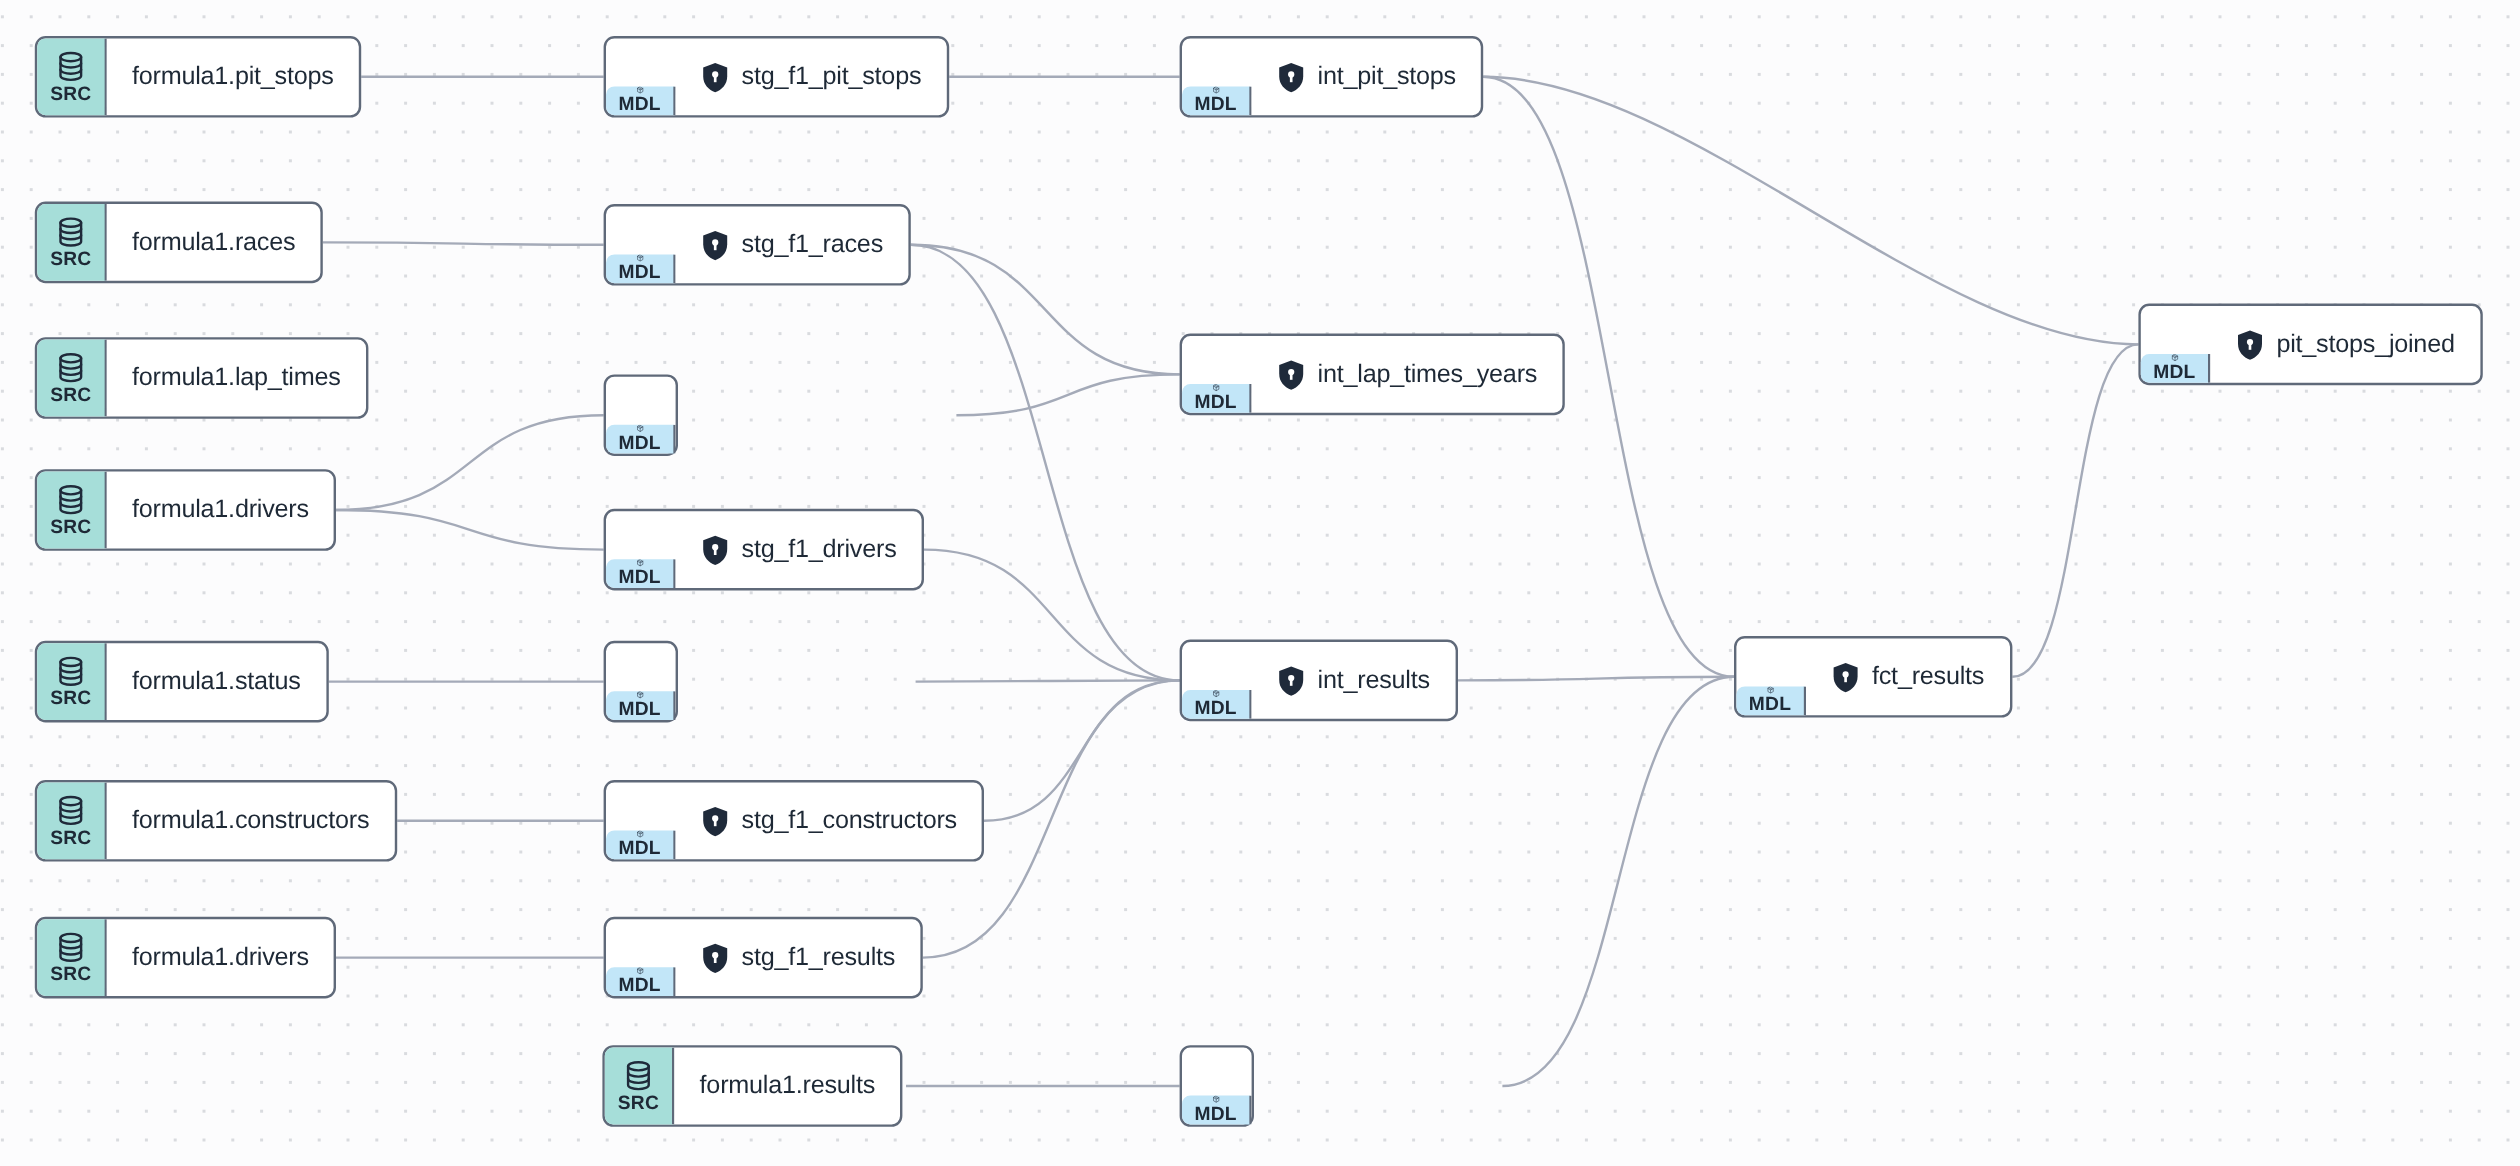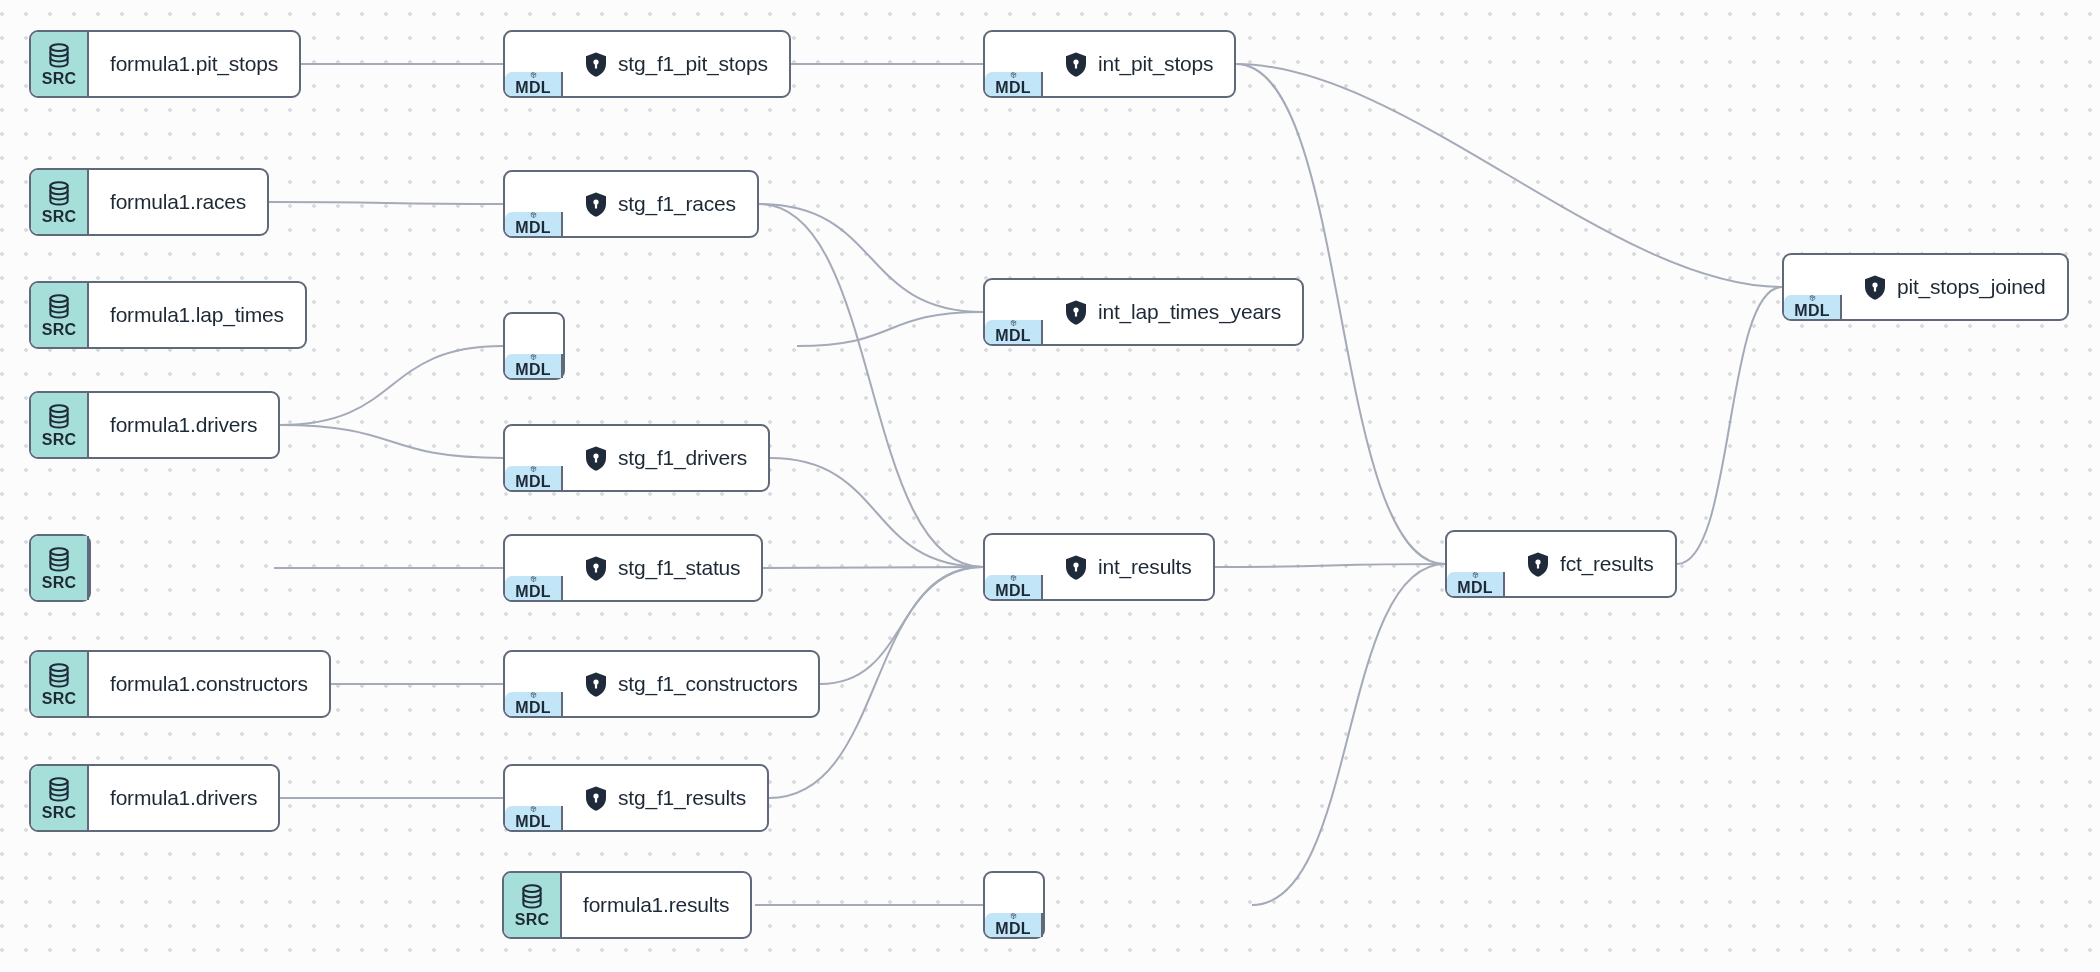--- a/index.html
+++ b/index.html
@@ -174,20 +174,24 @@
         <g fill="none" stroke="#1f2a3a" stroke-width="2" stroke-linecap="round">
           <ellipse cx="13" cy="5.6" rx="8.6" ry="3.4"></ellipse>
           <path d="M4.4 5.6 v15.6 c0 1.9 3.85 3.4 8.6 3.4 s8.6 -1.5 8.6 -3.4 v-15.6"></path>
           <path d="M4.4 10.8 c0 1.9 3.85 3.4 8.6 3.4 s8.6 -1.5 8.6 -3.4"></path>
           <path d="M4.4 16 c0 1.9 3.85 3.4 8.6 3.4 s8.6 -1.5 8.6 -3.4"></path>
         </g>
       </svg>
 
       <span class="node-caption">SRC</span>
     </div>
+    <div class="node-body">
+
+      <span class="node-label">formula1.status</span>
+    </div>
   </div>
       <div class="node node--source" style="left: 29px; top: 650px;">
     <div class="node-icon">
       <svg class="icon icon-database" width="26" height="27" viewBox="0 0 26 27">
         <g fill="none" stroke="#1f2a3a" stroke-width="2" stroke-linecap="round">
           <ellipse cx="13" cy="5.6" rx="8.6" ry="3.4"></ellipse>
           <path d="M4.4 5.6 v15.6 c0 1.9 3.85 3.4 8.6 3.4 s8.6 -1.5 8.6 -3.4 v-15.6"></path>
           <path d="M4.4 10.8 c0 1.9 3.85 3.4 8.6 3.4 s8.6 -1.5 8.6 -3.4"></path>
           <path d="M4.4 16 c0 1.9 3.85 3.4 8.6 3.4 s8.6 -1.5 8.6 -3.4"></path>
         </g>
@@ -322,28 +326,20 @@
       <svg class="icon icon-cube" width="27" height="27" viewBox="0 0 27 27">
         <g fill="none" stroke="#1f2a3a" stroke-width="2" stroke-linejoin="round" stroke-linecap="round">
           <path d="M13.5 2 L23.5 7.6 V19.4 L13.5 25 L3.5 19.4 V7.6 Z"></path>
           <path d="M3.5 7.6 L13.5 13.2 L23.5 7.6"></path>
           <path d="M13.5 13.2 V25"></path>
           <path d="M8.4 4.9 L18.4 10.5"></path>
         </g>
       </svg>
       <span class="node-caption">MDL</span>
     </div>
-    <div class="node-body">
-      <svg class="icon icon-shield" width="24" height="27" viewBox="0 0 24 27">
-        <path fill="#1f2a3a" d="M12 1.5 L22 5.2 V12.5 C22 19.5 17.5 23.8 12 25.8 C6.5 23.8 2 19.5 2 12.5 V5.2 Z"></path>
-        <circle fill="#ffffff" cx="12" cy="11" r="2.6"></circle>
-        <rect fill="#ffffff" x="10.9" y="12.5" width="2.2" height="5"></rect>
-      </svg>
-      <span class="node-label">stg_f1_status</span>
-    </div>
   </div>
       <div class="node node--model" style="left: 503px; top: 650px;">
     <div class="node-icon">
 
       <svg class="icon icon-cube" width="27" height="27" viewBox="0 0 27 27">
         <g fill="none" stroke="#1f2a3a" stroke-width="2" stroke-linejoin="round" stroke-linecap="round">
           <path d="M13.5 2 L23.5 7.6 V19.4 L13.5 25 L3.5 19.4 V7.6 Z"></path>
           <path d="M3.5 7.6 L13.5 13.2 L23.5 7.6"></path>
           <path d="M13.5 13.2 V25"></path>
           <path d="M8.4 4.9 L18.4 10.5"></path>

